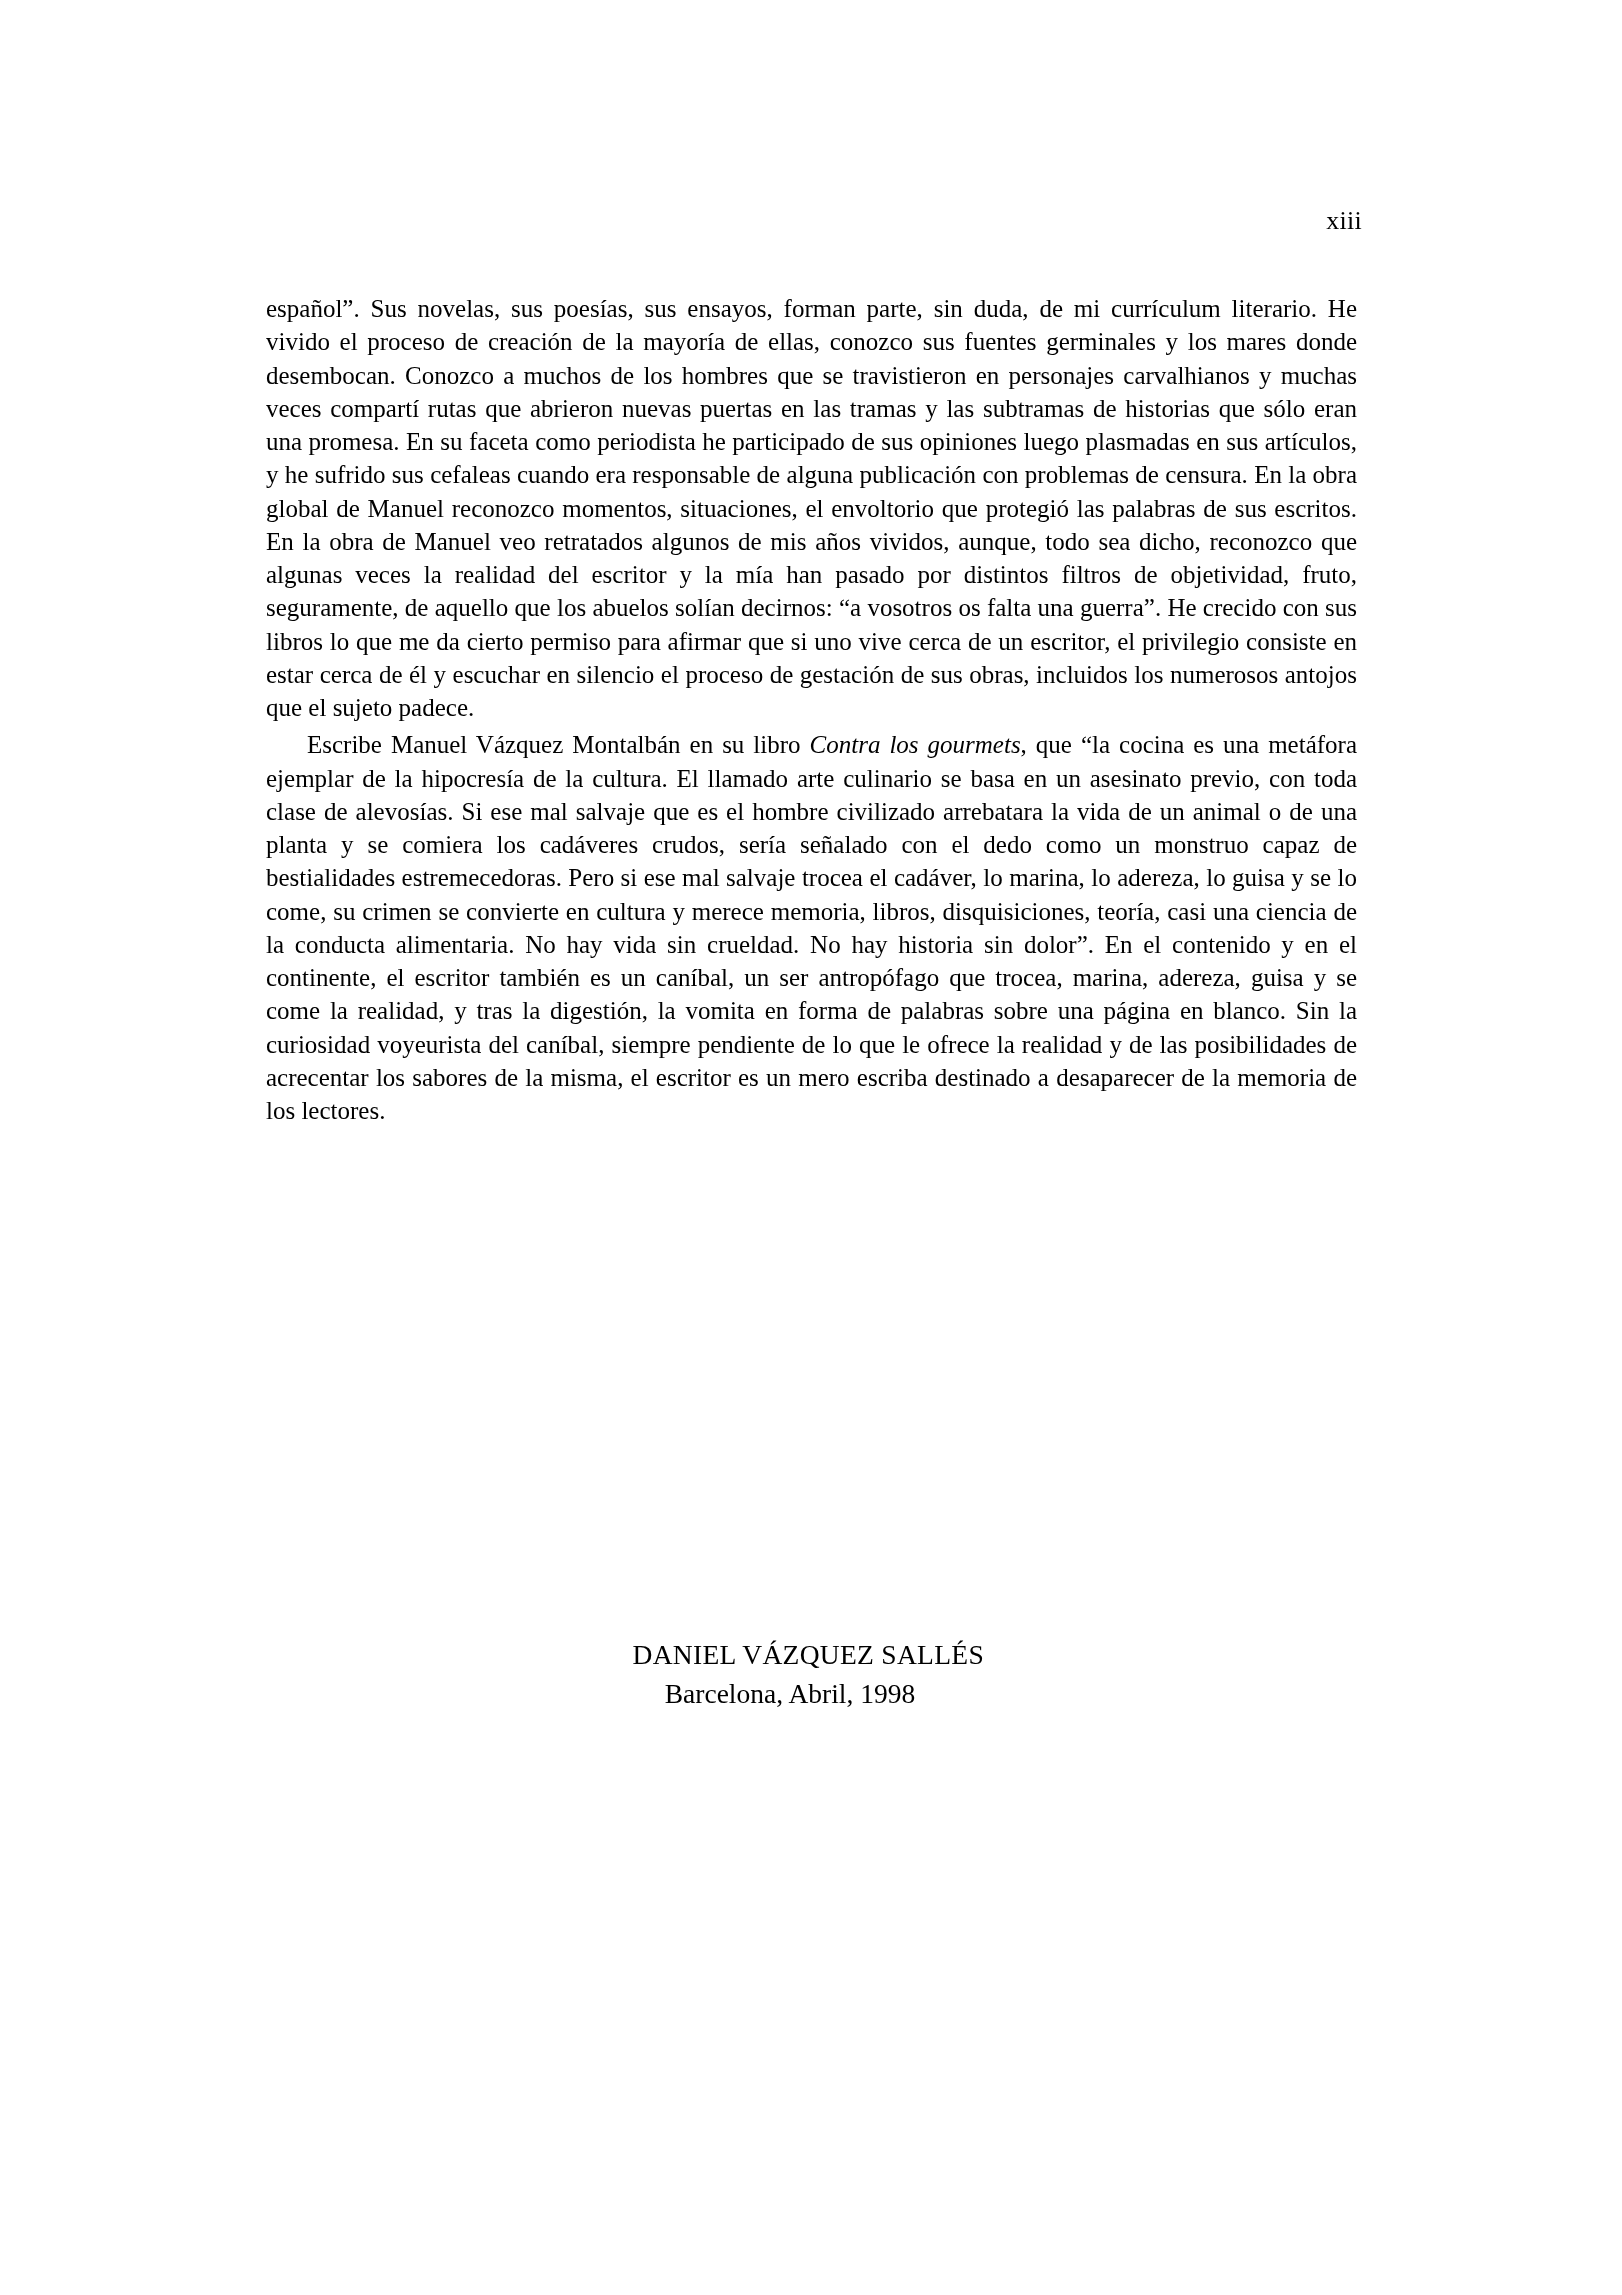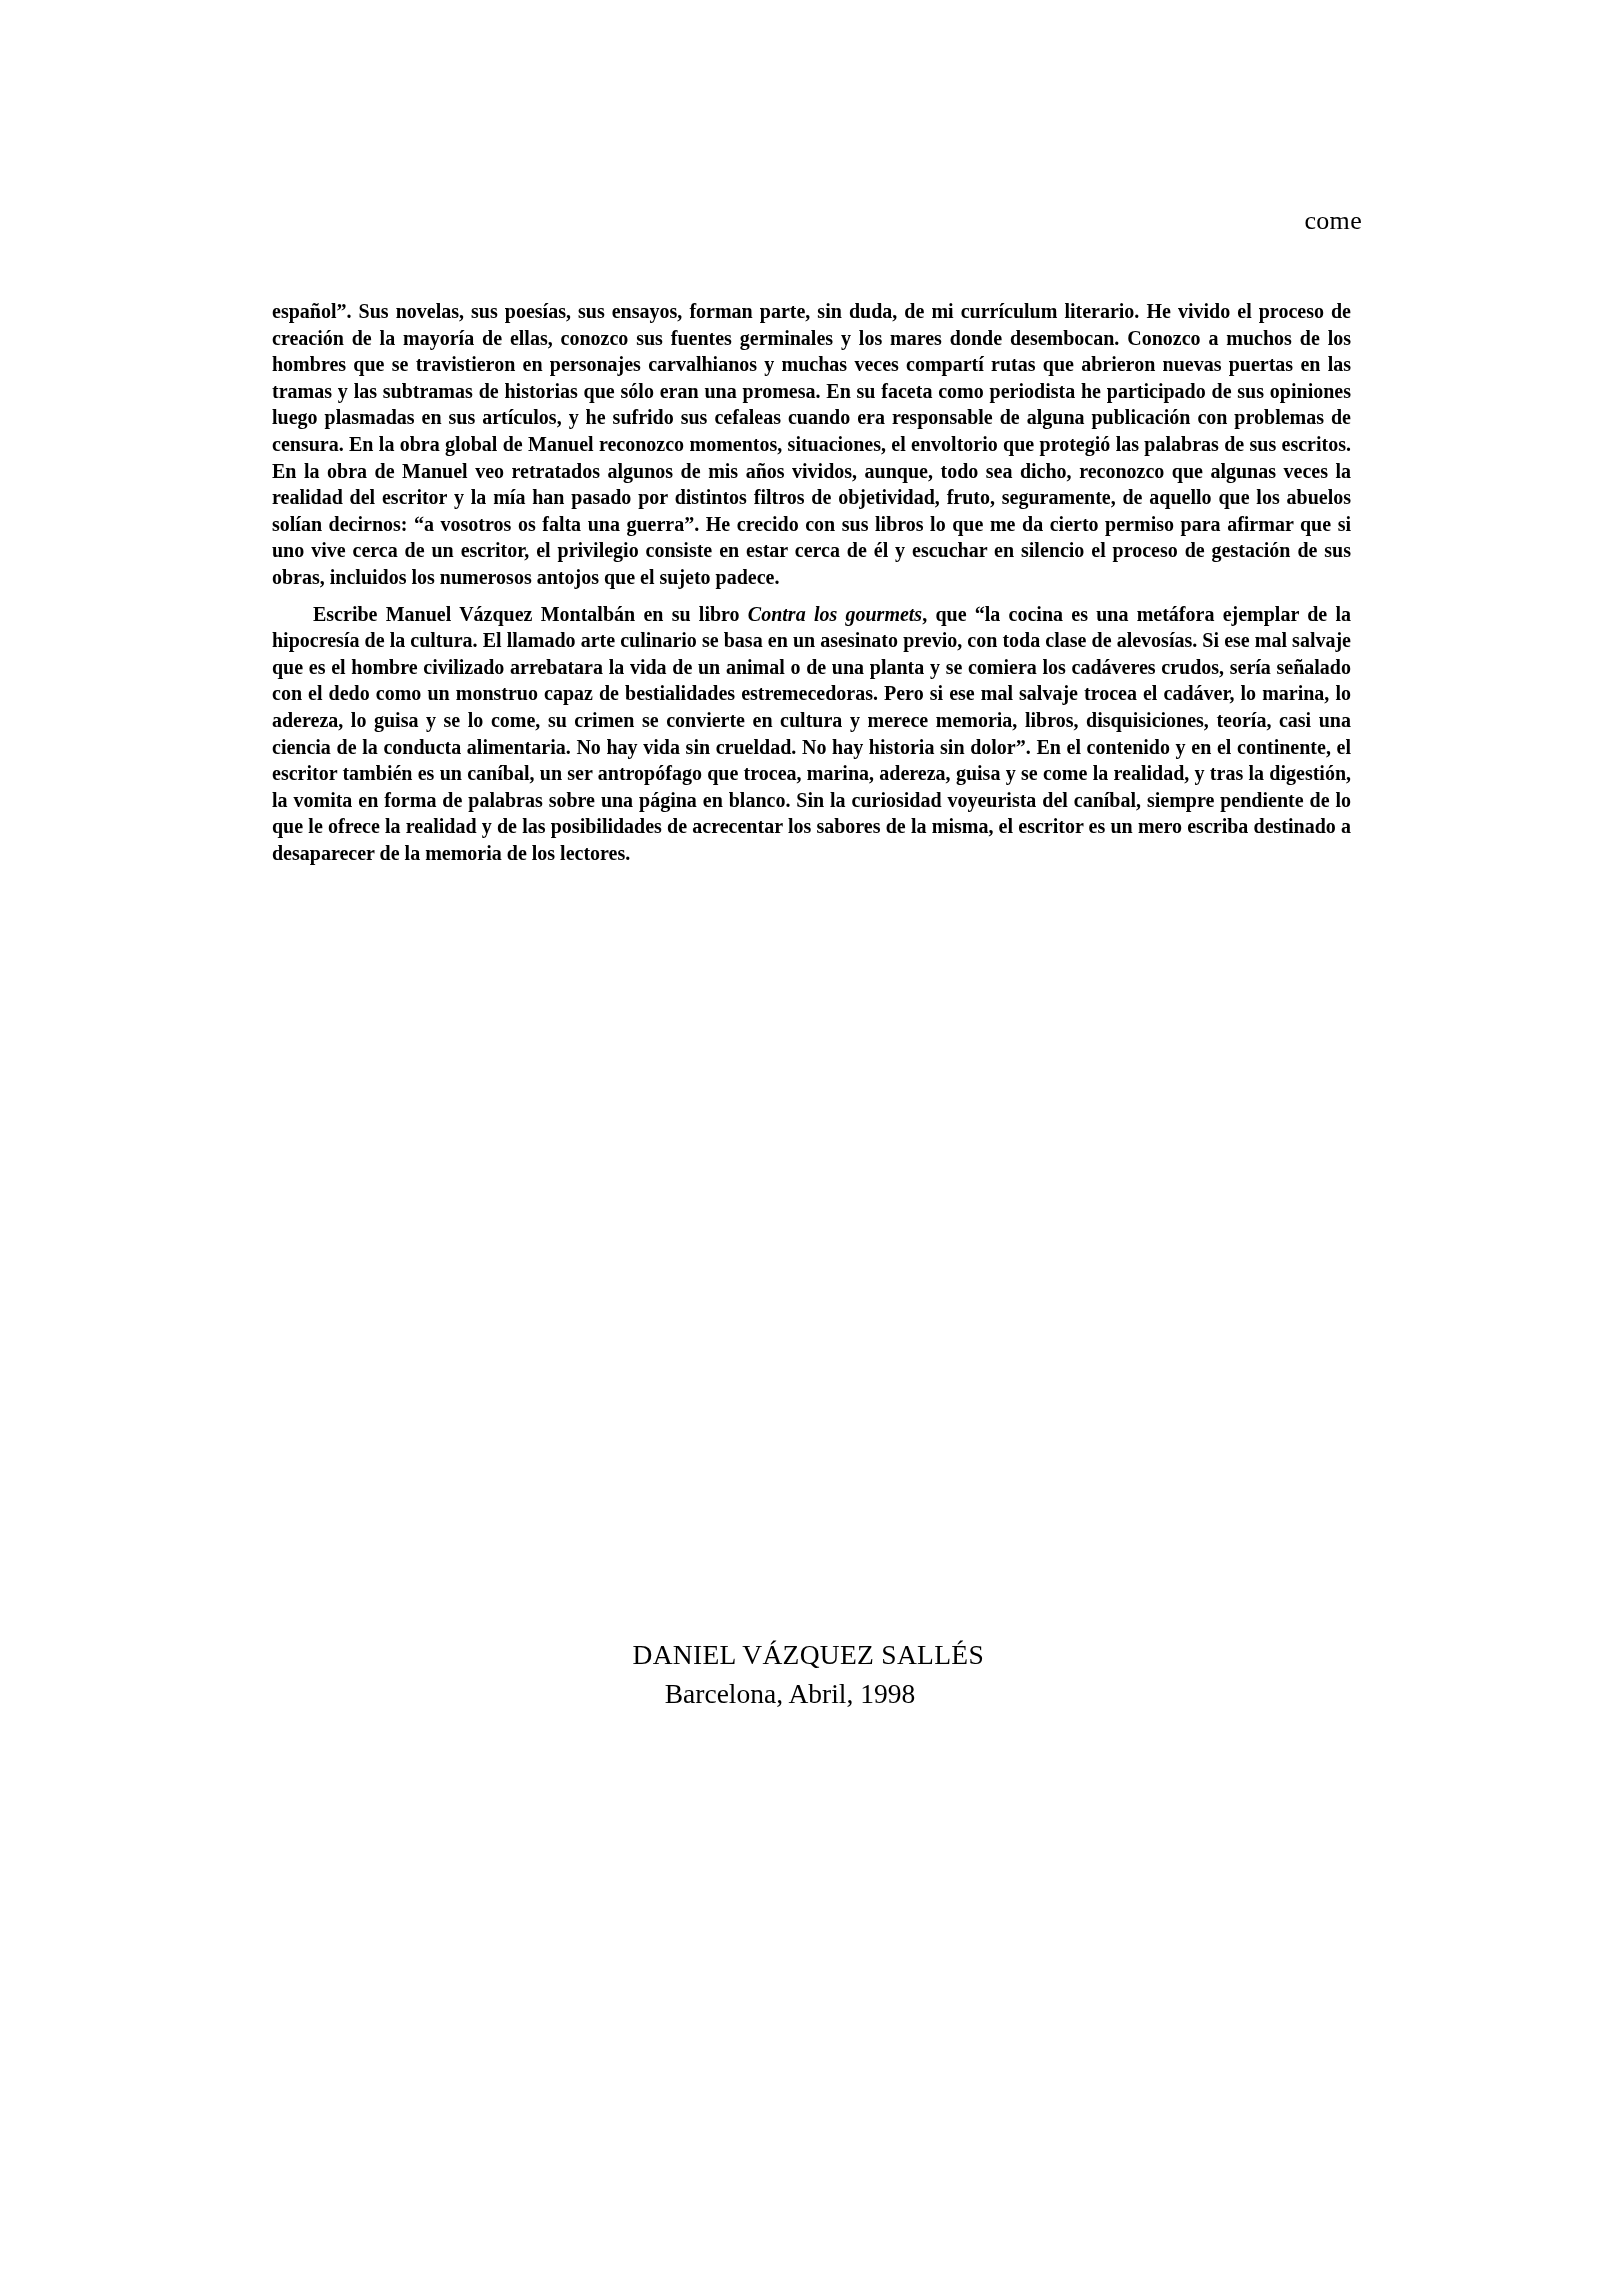--- a/index.html
+++ b/index.html
@@ -31,27 +31,26 @@
     letter-spacing: 0.3px;
     line-height: 1;
   }
   .text-block {
     position: absolute;
     top: 288px;
     left: 262px;
     width: 1099px;
   }
   p.body-par {
-    margin: 10px;
-    font-size: 20px;
+    margin: 4px;
+    font-size: 25px;
     line-height: 1.33;
     text-align: justify;
     text-justify: inter-word;
     hyphens: manual;
-    font-weight: bold;
     -webkit-hyphens: manual;
   }
   p.body-par.indent {
     text-indent: 41px;
   }
   .signature {
     position: absolute;
     top: 1636px;
     left: 262px;
     width: 1099px;
@@ -70,21 +69,21 @@
   }
   i.title-work {
     font-style: italic;
   }
 </style>
 </head>
 <body>
 
 <div class="page">
 
-  <div class="folio">come</div>
+  <div class="folio">xiii</div>
 
   <div class="text-block">
 
     <p class="body-par">español”. Sus novelas, sus poesías, sus ensayos, forman parte, sin duda, de mi currículum literario. He vivido el proceso de creación de la mayoría de ellas, conozco sus fuentes germinales y los mares donde desembocan. Conozco a muchos de los hombres que se travistieron en personajes carvalhianos y muchas veces compartí rutas que abrieron nuevas puertas en las tramas y las subtramas de historias que sólo eran una promesa. En su faceta como periodista he participado de sus opiniones luego plasmadas en sus artículos, y he sufrido sus cefaleas cuando era responsable de alguna publicación con problemas de censura. En la obra global de Manuel reconozco momentos, situaciones, el envoltorio que protegió las palabras de sus escritos. En la obra de Manuel veo retratados algunos de mis años vividos, aunque, todo sea dicho, reconozco que algunas veces la realidad del escritor y la mía han pasado por distintos filtros de objetividad, fruto, seguramente, de aquello que los abuelos solían decirnos: “a vosotros os falta una guerra”. He crecido con sus libros lo que me da cierto permiso para afirmar que si uno vive cerca de un escritor, el privilegio consiste en estar cerca de él y escuchar en silencio el proceso de gestación de sus obras, incluidos los numerosos antojos que el sujeto padece.</p>
 
     <p class="body-par indent"><span>Escribe Manuel Vázquez Montalbán en su libro </span><i class="title-work">Contra los gourmets</i><span>, que “la cocina es una metáfora ejemplar de la hipocresía de la cultura. El llamado arte culinario se basa en un asesinato previo, con toda clase de alevosías. Si ese mal salvaje que es el hombre civilizado arrebatara la vida de un animal o de una planta y se comiera los cadáveres crudos, sería señalado con el dedo como un monstruo capaz de bestialidades estremecedoras. Pero si ese mal salvaje trocea el cadáver, lo marina, lo adereza, lo guisa y se lo come, su crimen se convierte en cultura y merece memoria, libros, disquisiciones, teoría, casi una ciencia de la conducta alimentaria. No hay vida sin crueldad. No hay historia sin dolor”. En el contenido y en el continente, el escritor también es un caníbal, un ser antropófago que trocea, marina, adereza, guisa y se come la realidad, y tras la digestión, la vomita en forma de palabras sobre una página en blanco. Sin la curiosidad voyeurista del caníbal, siempre pendiente de lo que le ofrece la realidad y de las posibilidades de acrecentar los sabores de la misma, el escritor es un mero escriba destinado a desaparecer de la memoria de los lectores.</span></p>
 
 
   </div>
 

